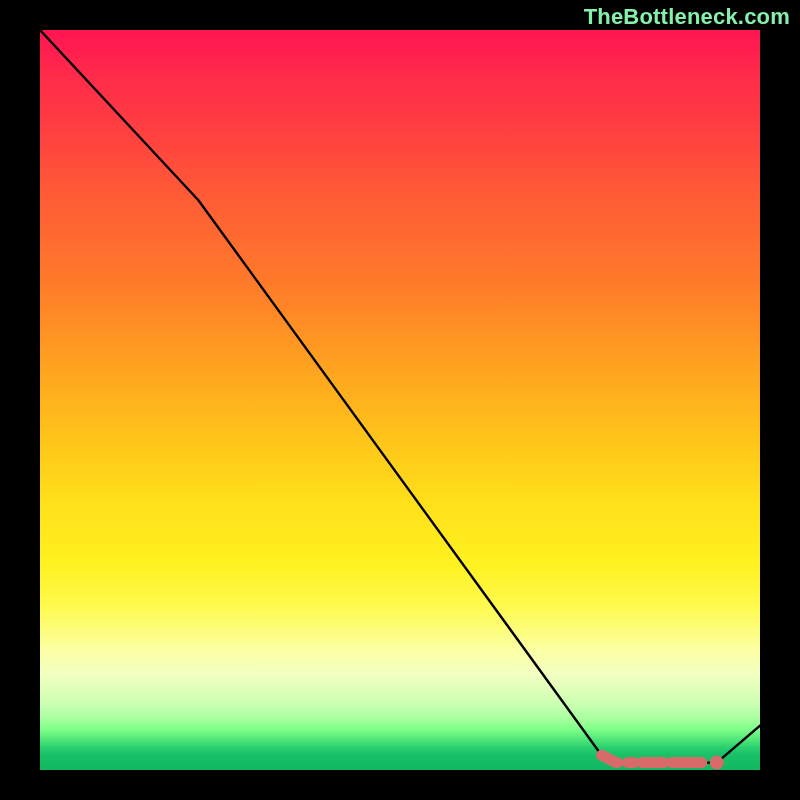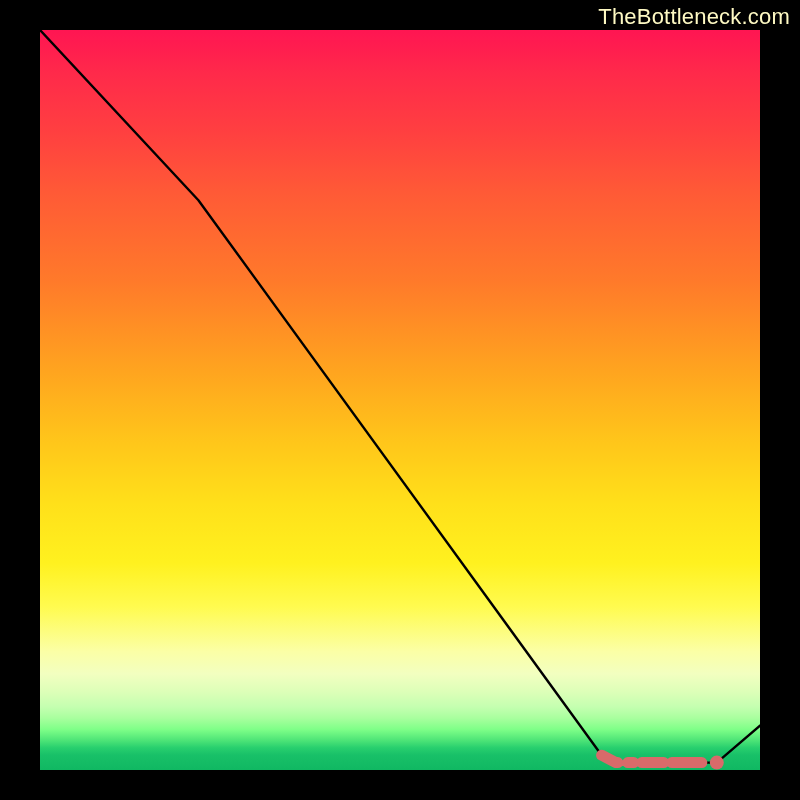--- a/index.html
+++ b/index.html
@@ -14,23 +14,23 @@
   .frame {
     position: relative;
     width: 800px;
     height: 800px;
     background: #000;
   }
   .watermark {
     position: absolute;
     top: 4px;
     right: 10px;
-    color: #fef9c3;
+    color: #86efac;
     font-size: 22px;
-    font-weight: 400;
+    font-weight: 700;
     letter-spacing: 0.2px;
     z-index: 5;
   }
   .plot {
     position: absolute;
     left: 40px;
     top: 30px;
     width: 720px;
     height: 740px;
     overflow: hidden;

